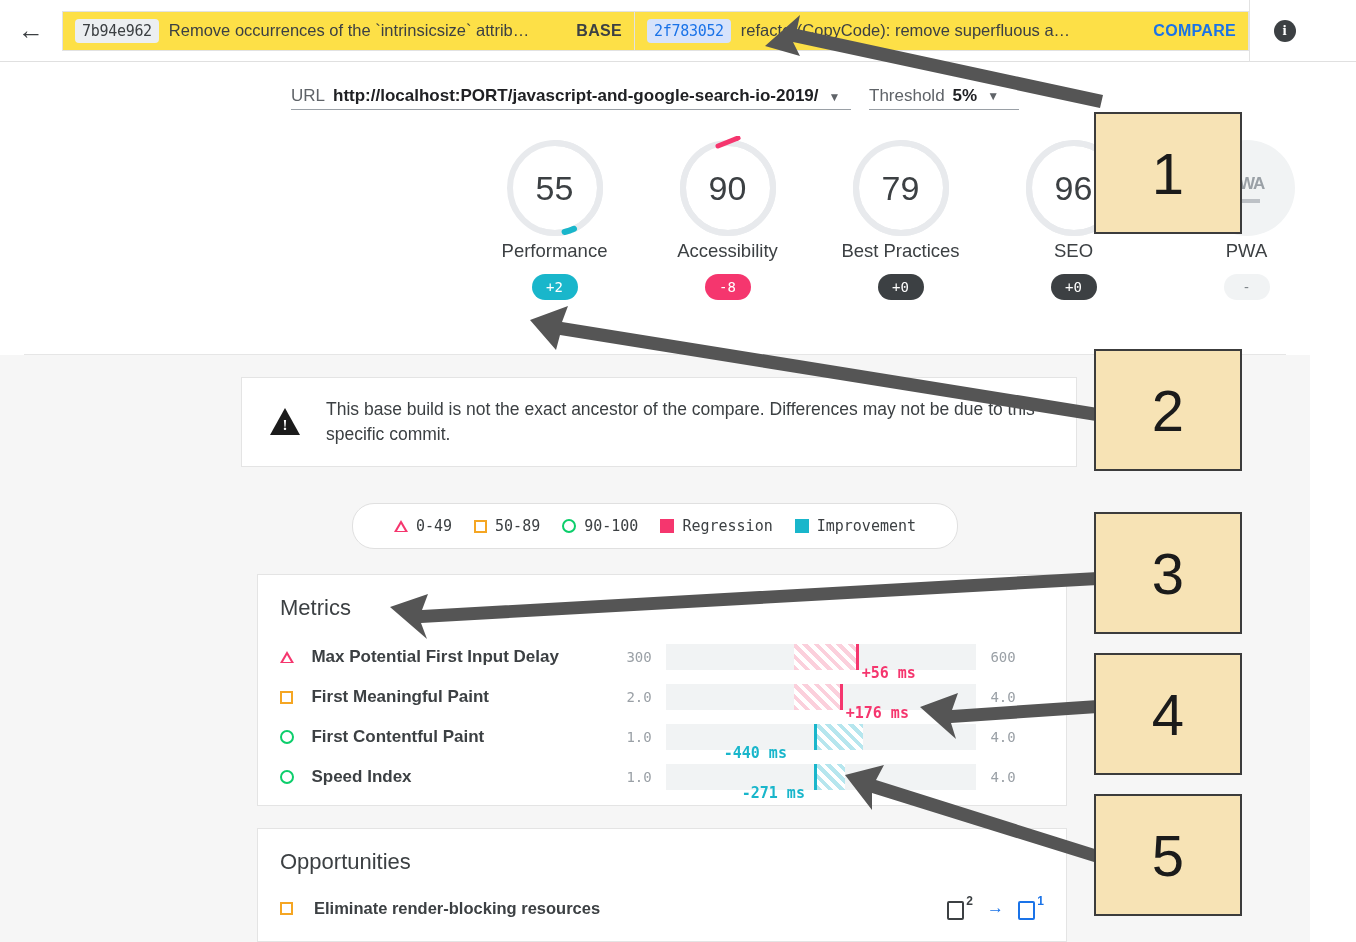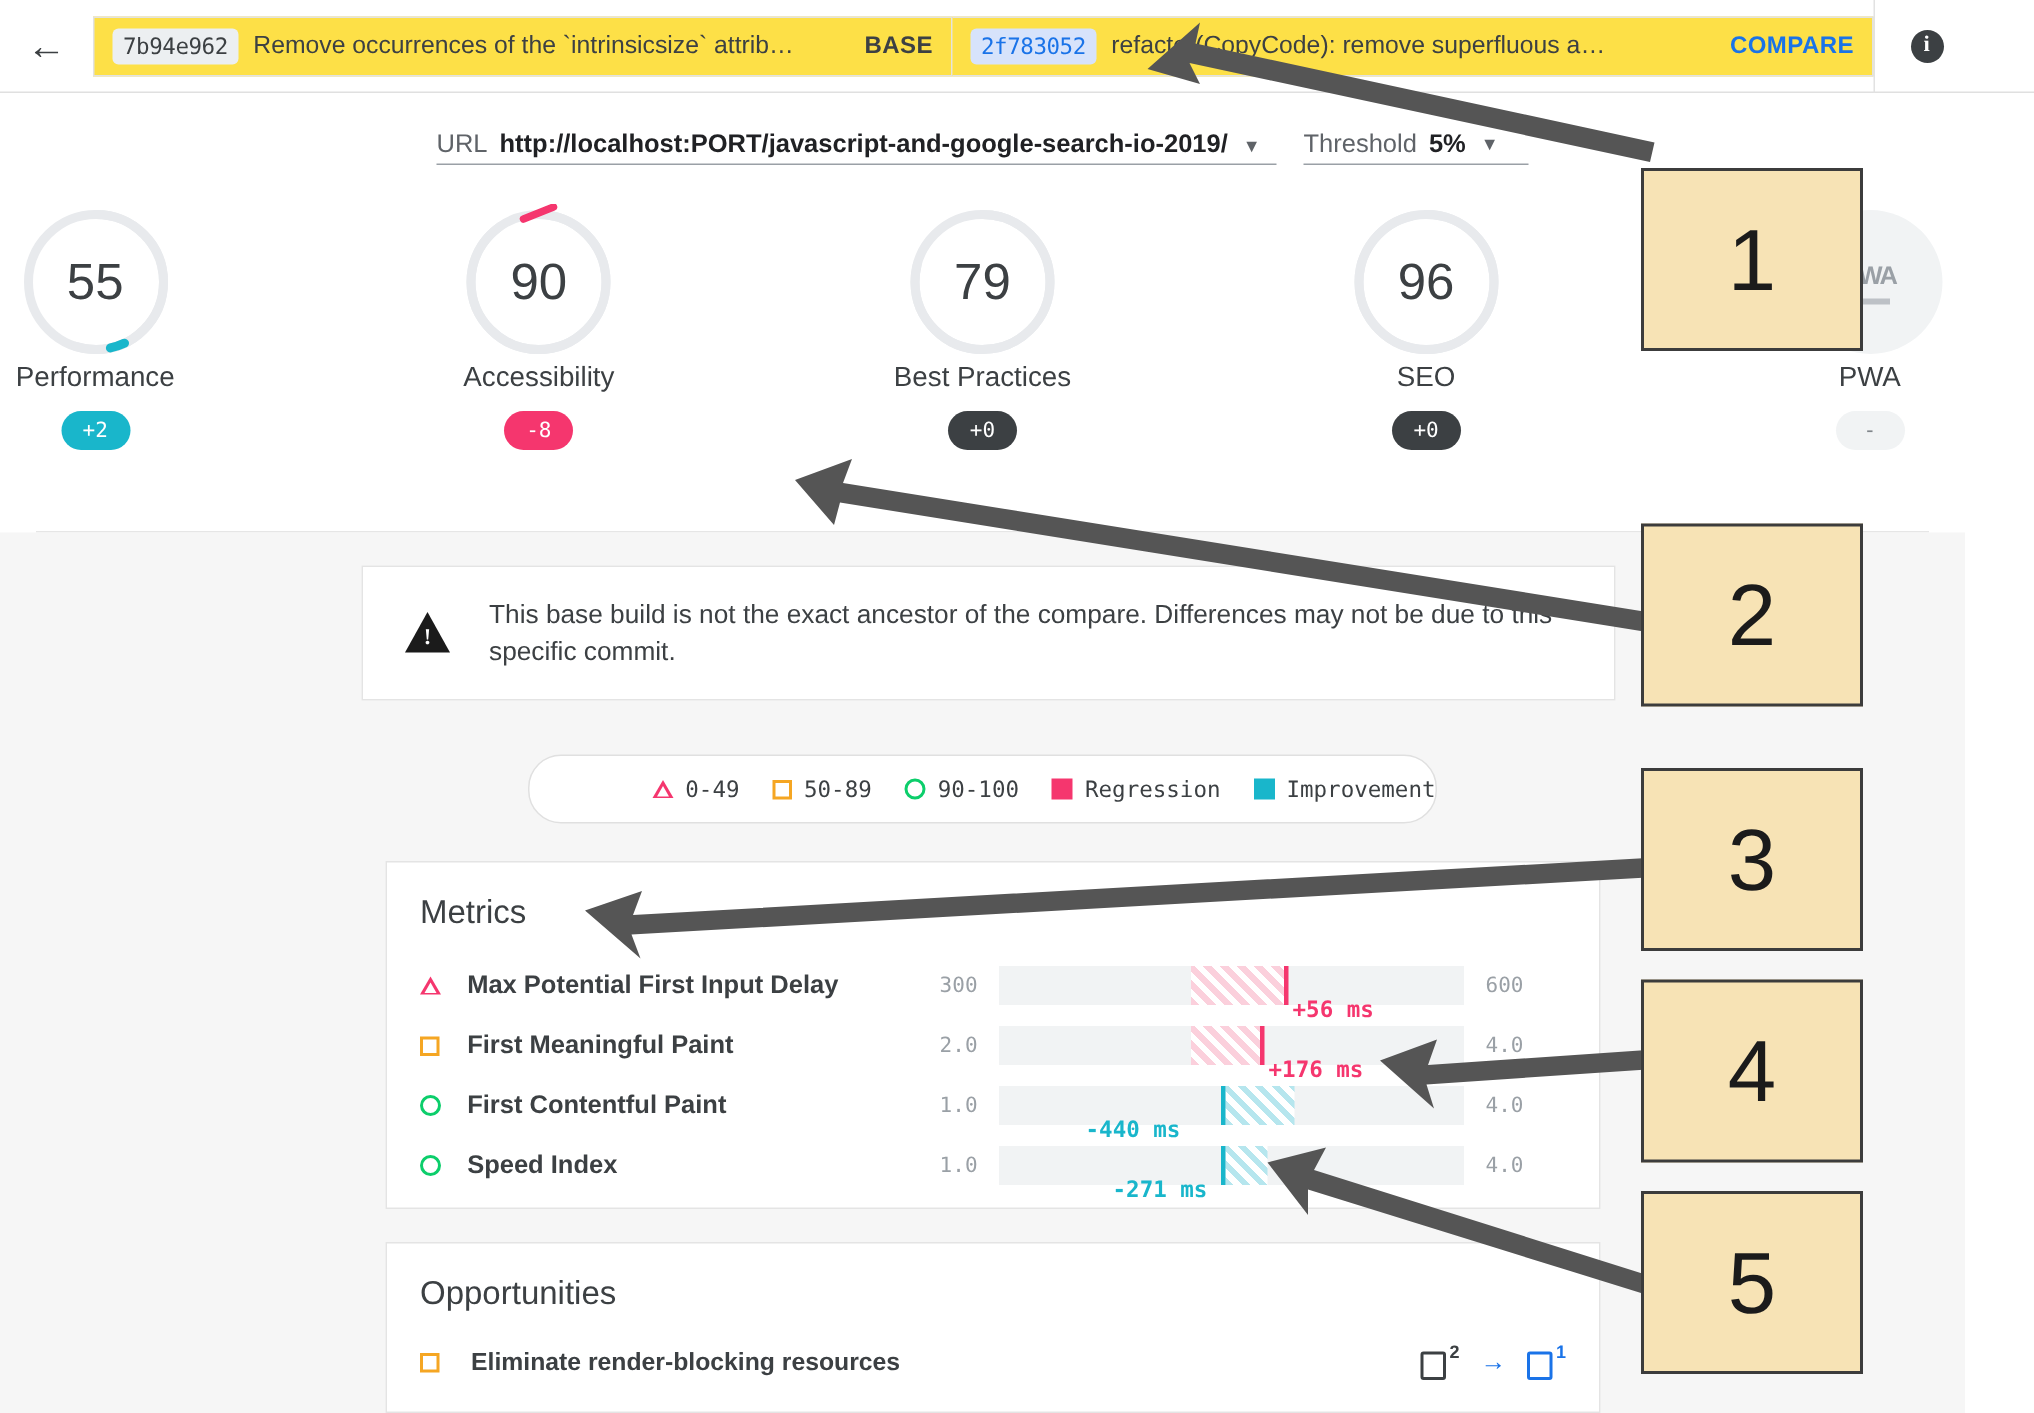--- a/index.html
+++ b/index.html
@@ -131,21 +131,21 @@
     min-width: 150px;
   }
 
   
   .gauges {
     position: absolute;
     top: 136px;
     left: 0;
     width: 1310px;
     display: flex;
-    justify-content: space-between;
+    justify-content: flex-end;
     gap: 46px;
   }
   .gauge {
     width: 127px;
     display: flex;
     flex-direction: column;
     align-items: center;
   }
   .gauge-ring {
     position: relative;
@@ -267,21 +267,21 @@
   
   .legend {
     position: absolute;
     left: 352px; top: 503px;
     width: 604px; height: 44px;
     border: 1px solid #e0e0e0;
     border-radius: 22px;
     background: #fff;
     display: flex;
     align-items: center;
-    justify-content: flex-end;
+    justify-content: center;
     gap: 22px;
     font-family: "DejaVu Sans Mono", monospace;
     font-size: 15px;
     color: #3c4043;
   }
   .legend-item {
     display: flex;
     align-items: center;
     gap: 8px;
   }

